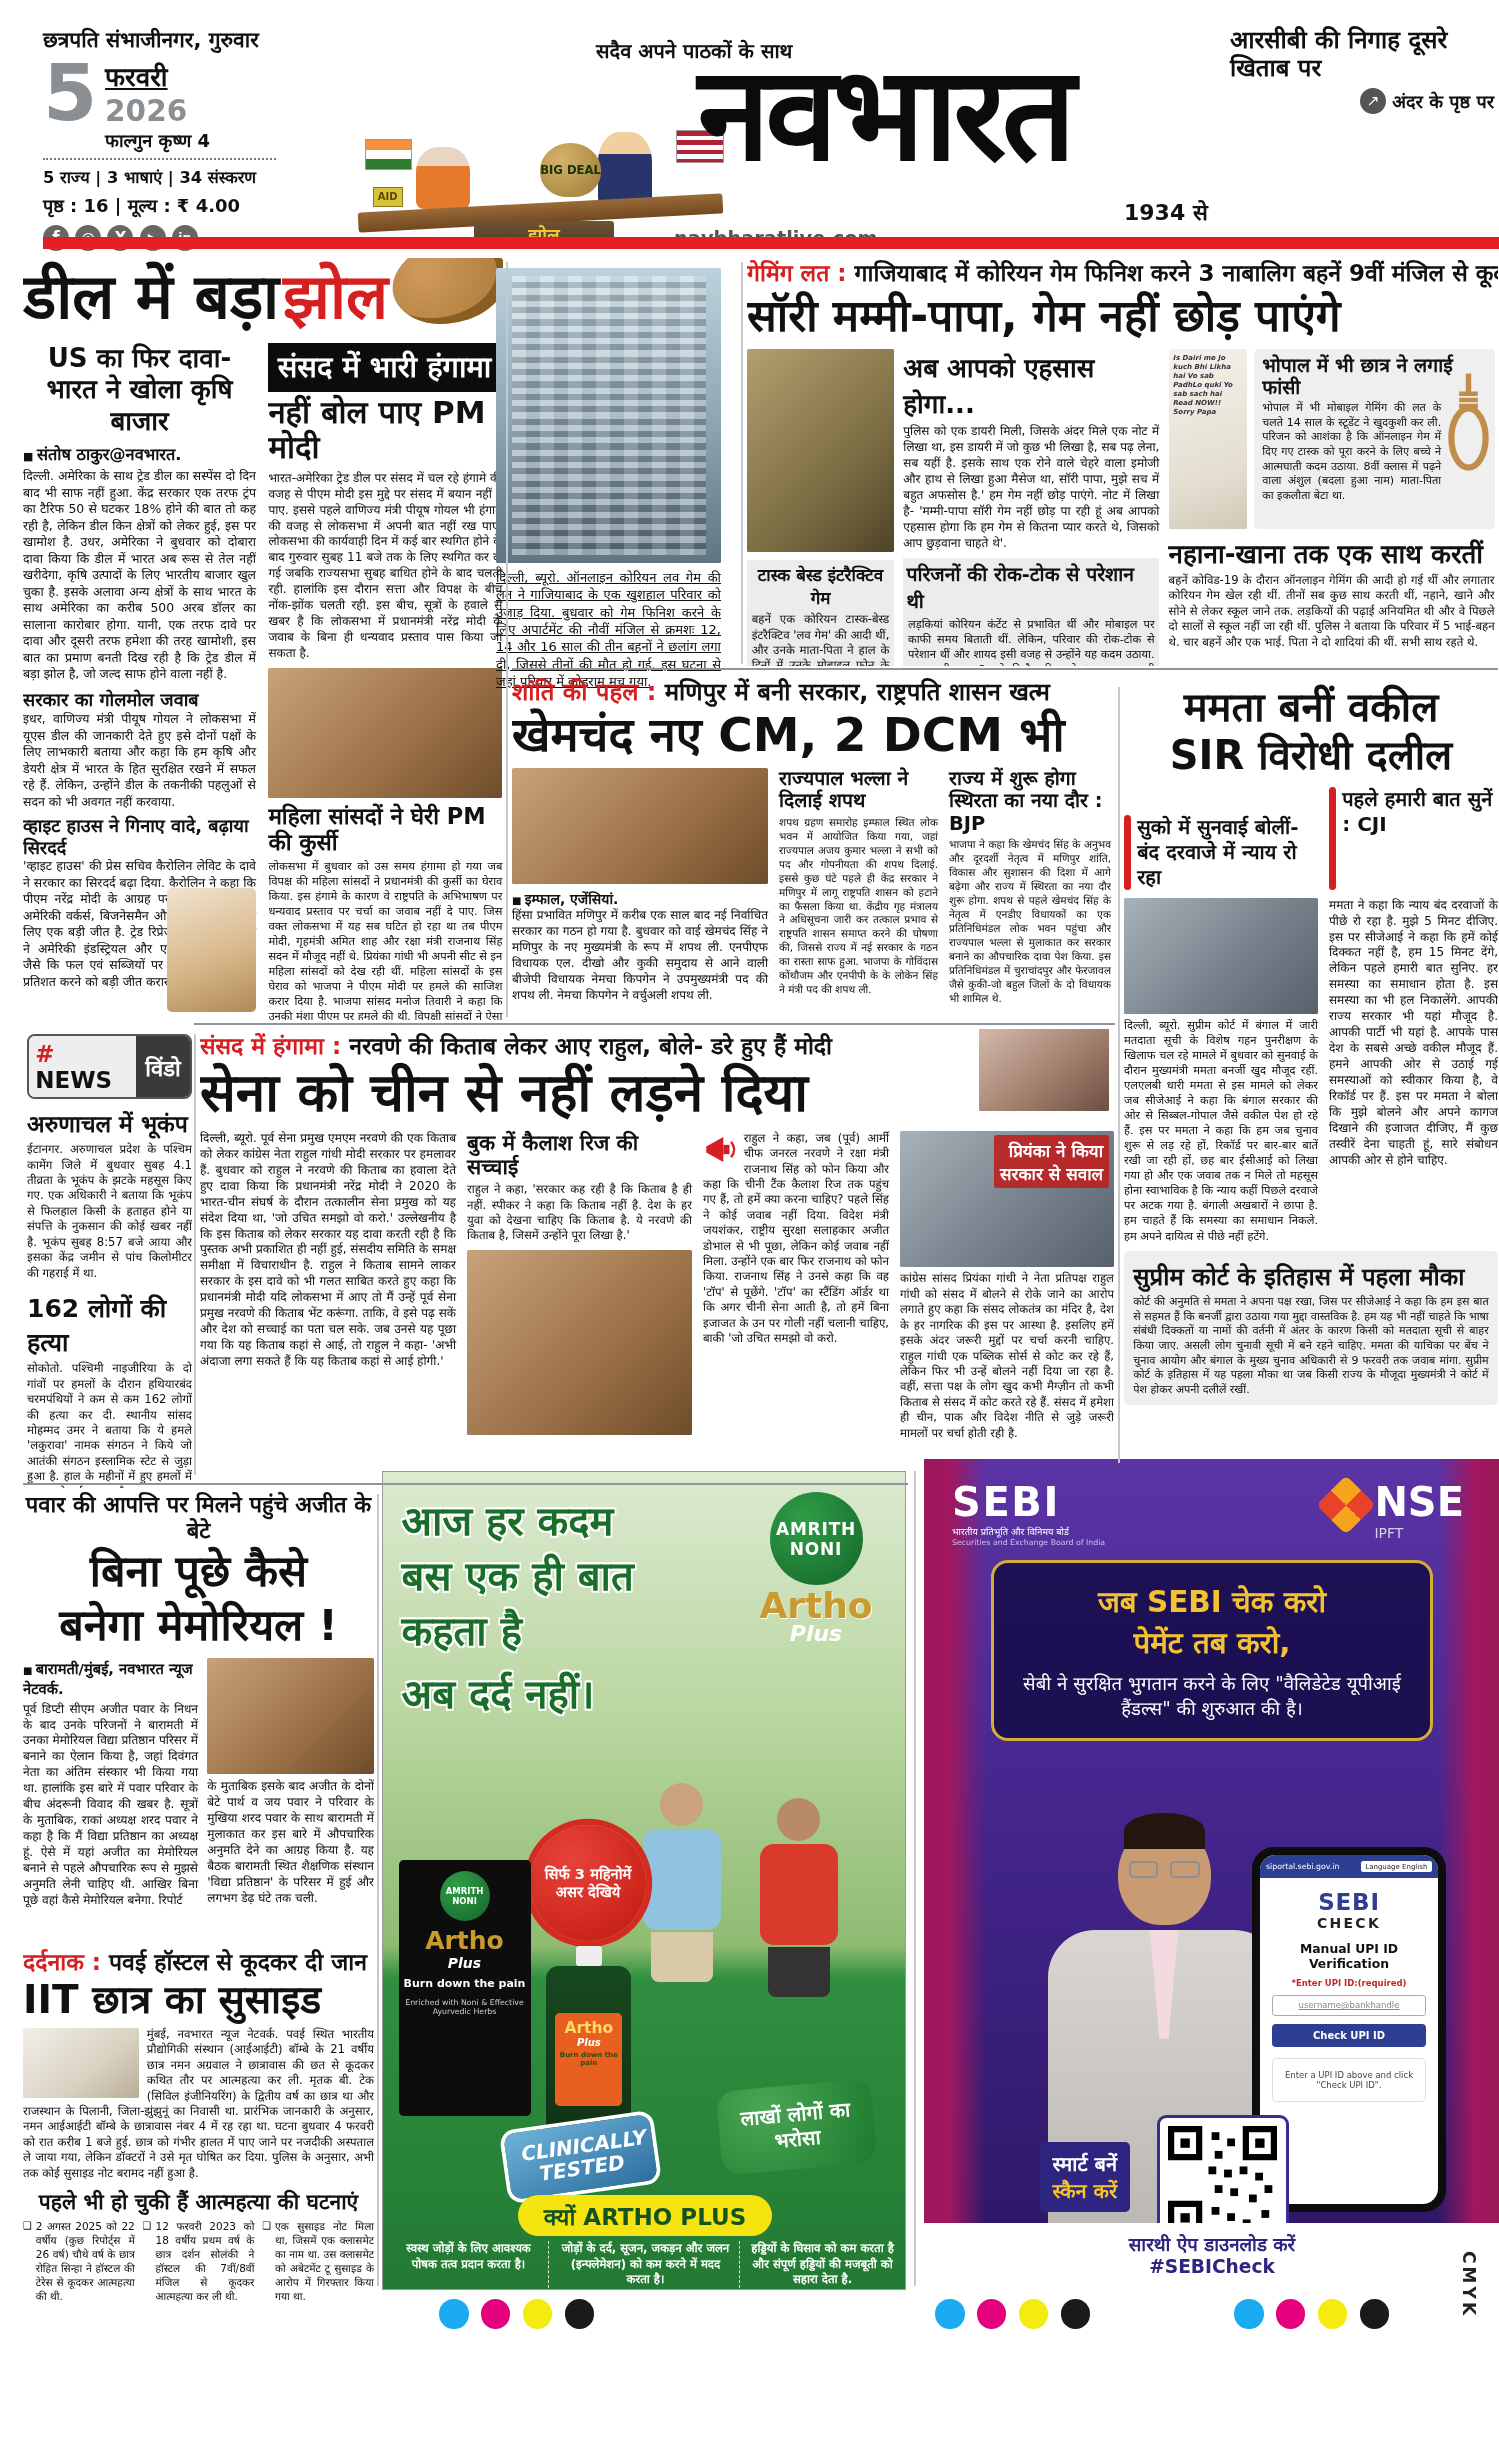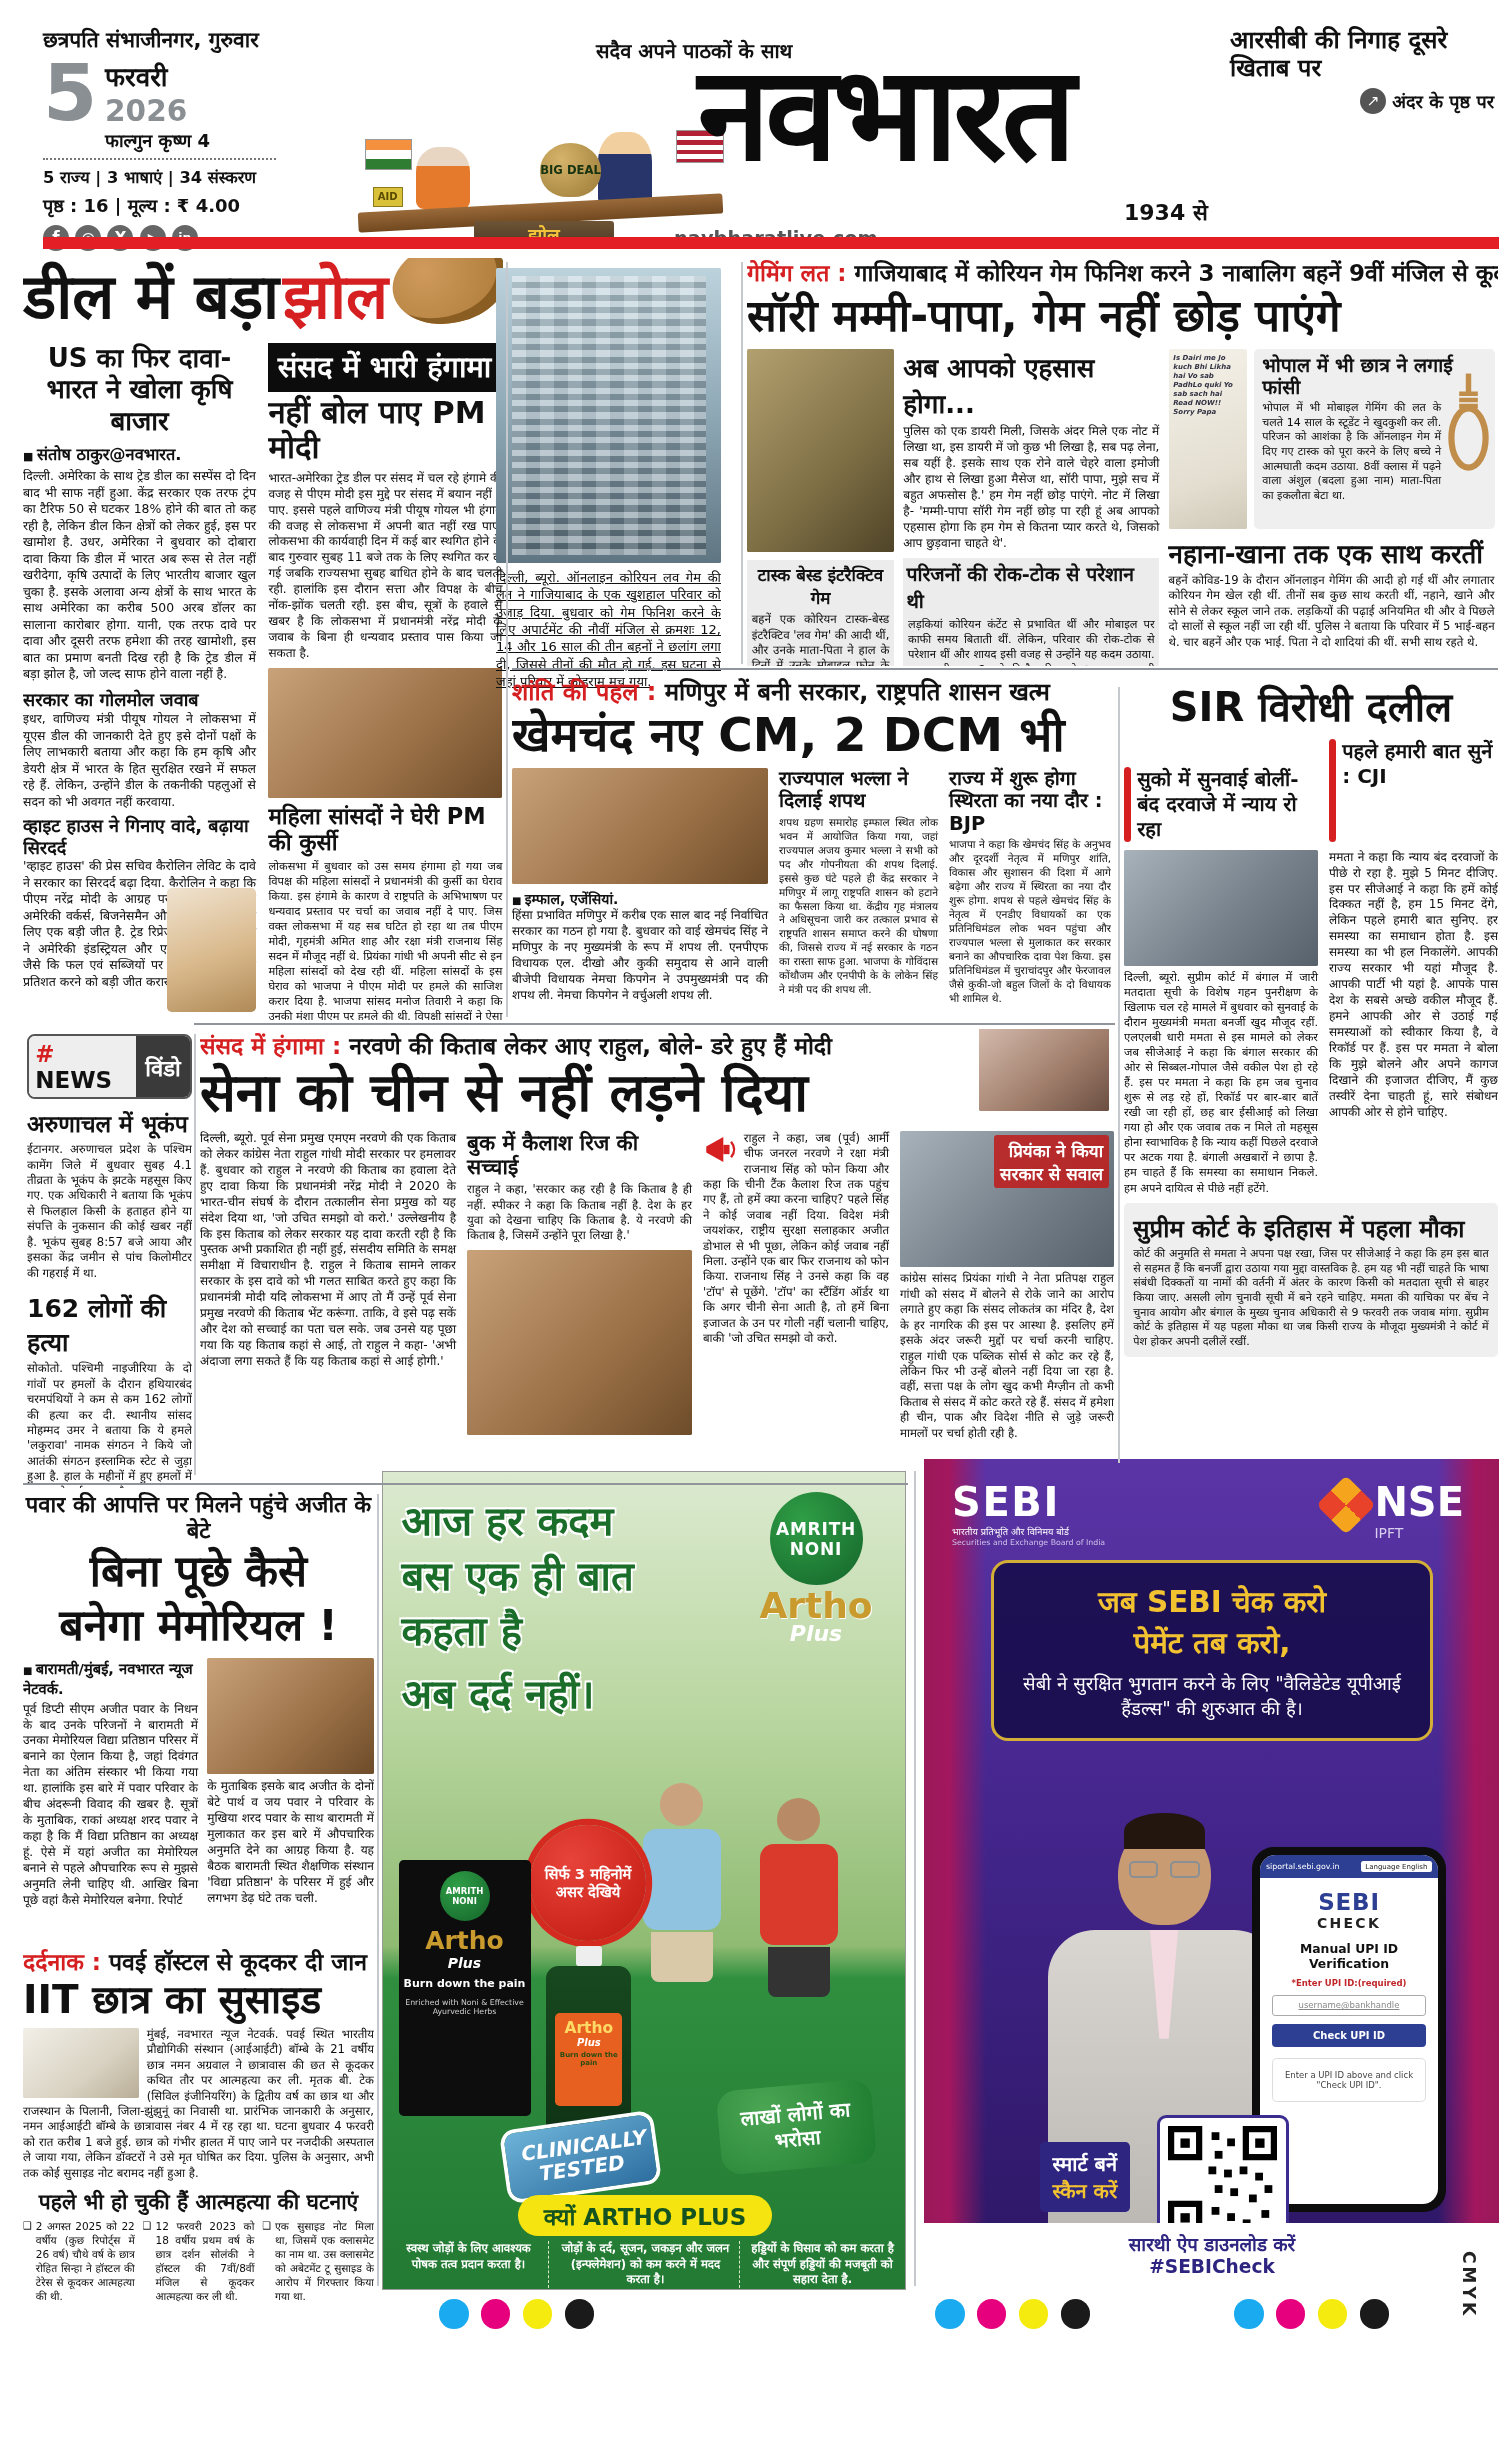--- a/index.html
+++ b/index.html
@@ -33,21 +33,21 @@
 
 <div class="page">
 
   <div class="abs" style="left:0;top:0;width:1500px;height:256px;">
 
     <div class="abs" style="left:43px;top:25px;width:233px;">
       <div class="b" style="font-size:21px;">छत्रपति संभाजीनगर, गुरुवार</div>
       <div style="display:flex;align-items:flex-start;margin-top:4.7px;">
         <div class="b" style="font-size:78px;line-height:.9;color:#8a8f94;">5</div>
         <div style="margin-left:7.8px;">
-          <div class="b" style="font-size:26px;">फरवरी</div>
+          <div class="b" style="font-size:26px;text-decoration:underline;">फरवरी</div>
           <div class="b" style="font-size:29.5px;color:#8a8f94;">2026</div>
           <div class="b" style="font-size:18px;">फाल्गुन कृष्ण 4</div>
         </div>
       </div>
       <div style="border-top:2.3px dotted #777;margin:6.2px 0;"></div>
       <div class="b" style="font-size:16.3px;">5 राज्य | 3 भाषाएं | 34 संस्करण</div>
       <div class="b" style="font-size:18px;margin-top:4.7px;">पृष्ठ : 16 | मूल्य : ₹ 4.00</div>
       <div style="margin-top:7.8px;display:flex;">
         <span class="dot" style="background:#666;color:#fff;text-align:center;font-weight:bold;font-size:17px;line-height:26px;">f</span>
         <span class="dot" style="background:#666;color:#fff;text-align:center;font-size:15.5px;line-height:26px;">◎</span>
@@ -185,20 +185,21 @@
         <div class="body-txt" style="font-size:10.5px;margin-top:3.1px;">शपथ ग्रहण समारोह इम्फाल स्थित लोक भवन में आयोजित किया गया, जहां राज्यपाल अजय कुमार भल्ला ने सभी को पद और गोपनीयता की शपथ दिलाई. इससे कुछ घंटे पहले ही केंद्र सरकार ने मणिपुर में लागू राष्ट्रपति शासन को हटाने का फैसला किया था. केंद्रीय गृह मंत्रालय ने अधिसूचना जारी कर तत्काल प्रभाव से राष्ट्रपति शासन समाप्त करने की घोषणा की, जिससे राज्य में नई सरकार के गठन का रास्ता साफ हुआ. भाजपा के गोविंदास कोंथौजम और एनपीपी के के लोकेन सिंह ने मंत्री पद की शपथ ली.</div>
       </div>
       <div style="flex:1;">
         <div class="b" style="font-size:19.4px;line-height:1.15;">राज्य में शुरू होगा स्थिरता का नया दौर : BJP</div>
         <div class="body-txt" style="font-size:10.5px;margin-top:3.1px;">भाजपा ने कहा कि खेमचंद सिंह के अनुभव और दूरदर्शी नेतृत्व में मणिपुर शांति, विकास और सुशासन की दिशा में आगे बढ़ेगा और राज्य में स्थिरता का नया दौर शुरू होगा. शपथ से पहले खेमचंद सिंह के नेतृत्व में एनडीए विधायकों का एक प्रतिनिधिमंडल लोक भवन पहुंचा और राज्यपाल भल्ला से मुलाकात कर सरकार बनाने का औपचारिक दावा पेश किया. इस प्रतिनिधिमंडल में चुराचांदपुर और फेरजावल जैसे कुकी-जो बहुल जिलों के दो विधायक भी शामिल थे.</div>
       </div>
     </div>
   </div>
 
   <div class="abs" style="left:1124px;top:683px;width:374px;height:782px;overflow:hidden;">
+    <div class="b ctr" style="font-size:40px;line-height:1.2;">ममता बनीं वकील</div>
     <div class="b ctr" style="font-size:40px;line-height:1.2;">SIR विरोधी दलील</div>
     <div style="display:flex;gap:11px;margin-top:7.8px;">
       <div style="display:flex;gap:6.2px;width:194px;flex:none;margin-top:28px;">
         <div class="qbar"></div>
         <div class="b" style="font-size:20px;line-height:1.25;">सुको में सुनवाई बोलीं- बंद दरवाजे में न्याय रो रहा</div>
       </div>
       <div style="display:flex;gap:6.2px;flex:1;">
         <div class="qbar"></div>
         <div class="b" style="font-size:20px;line-height:1.25;">पहले हमारी बात सुनें : CJI</div>
       </div>

